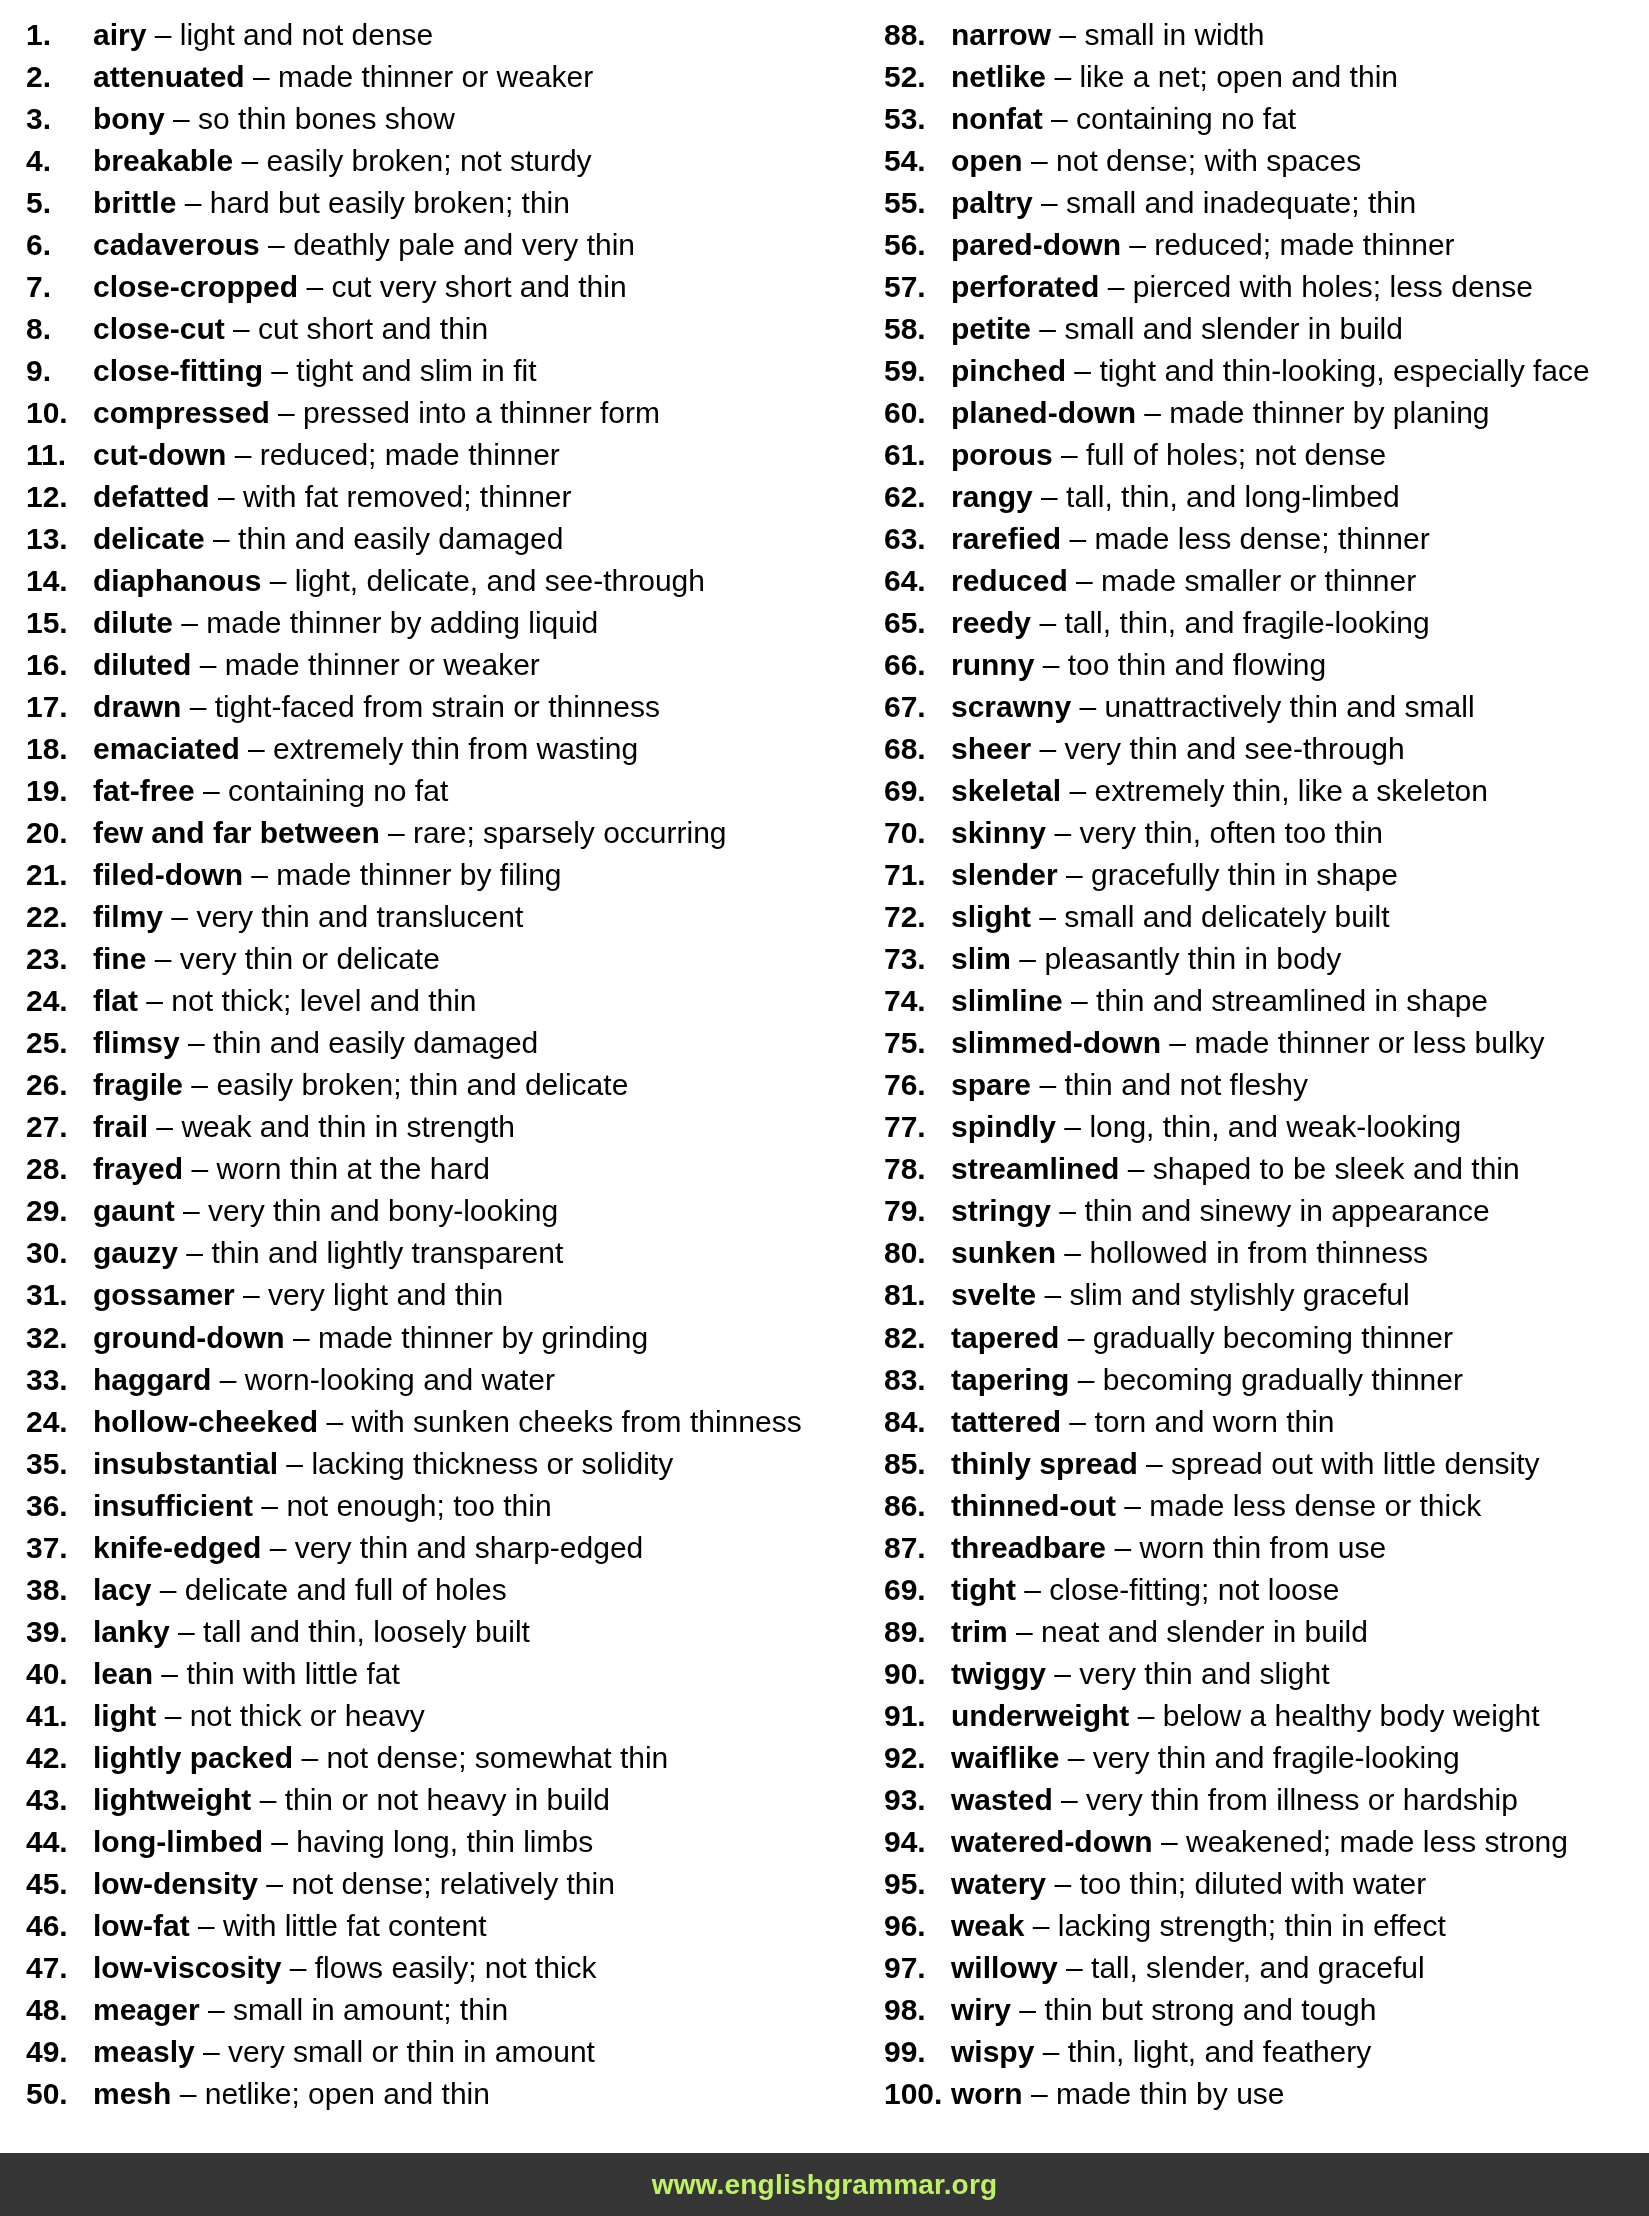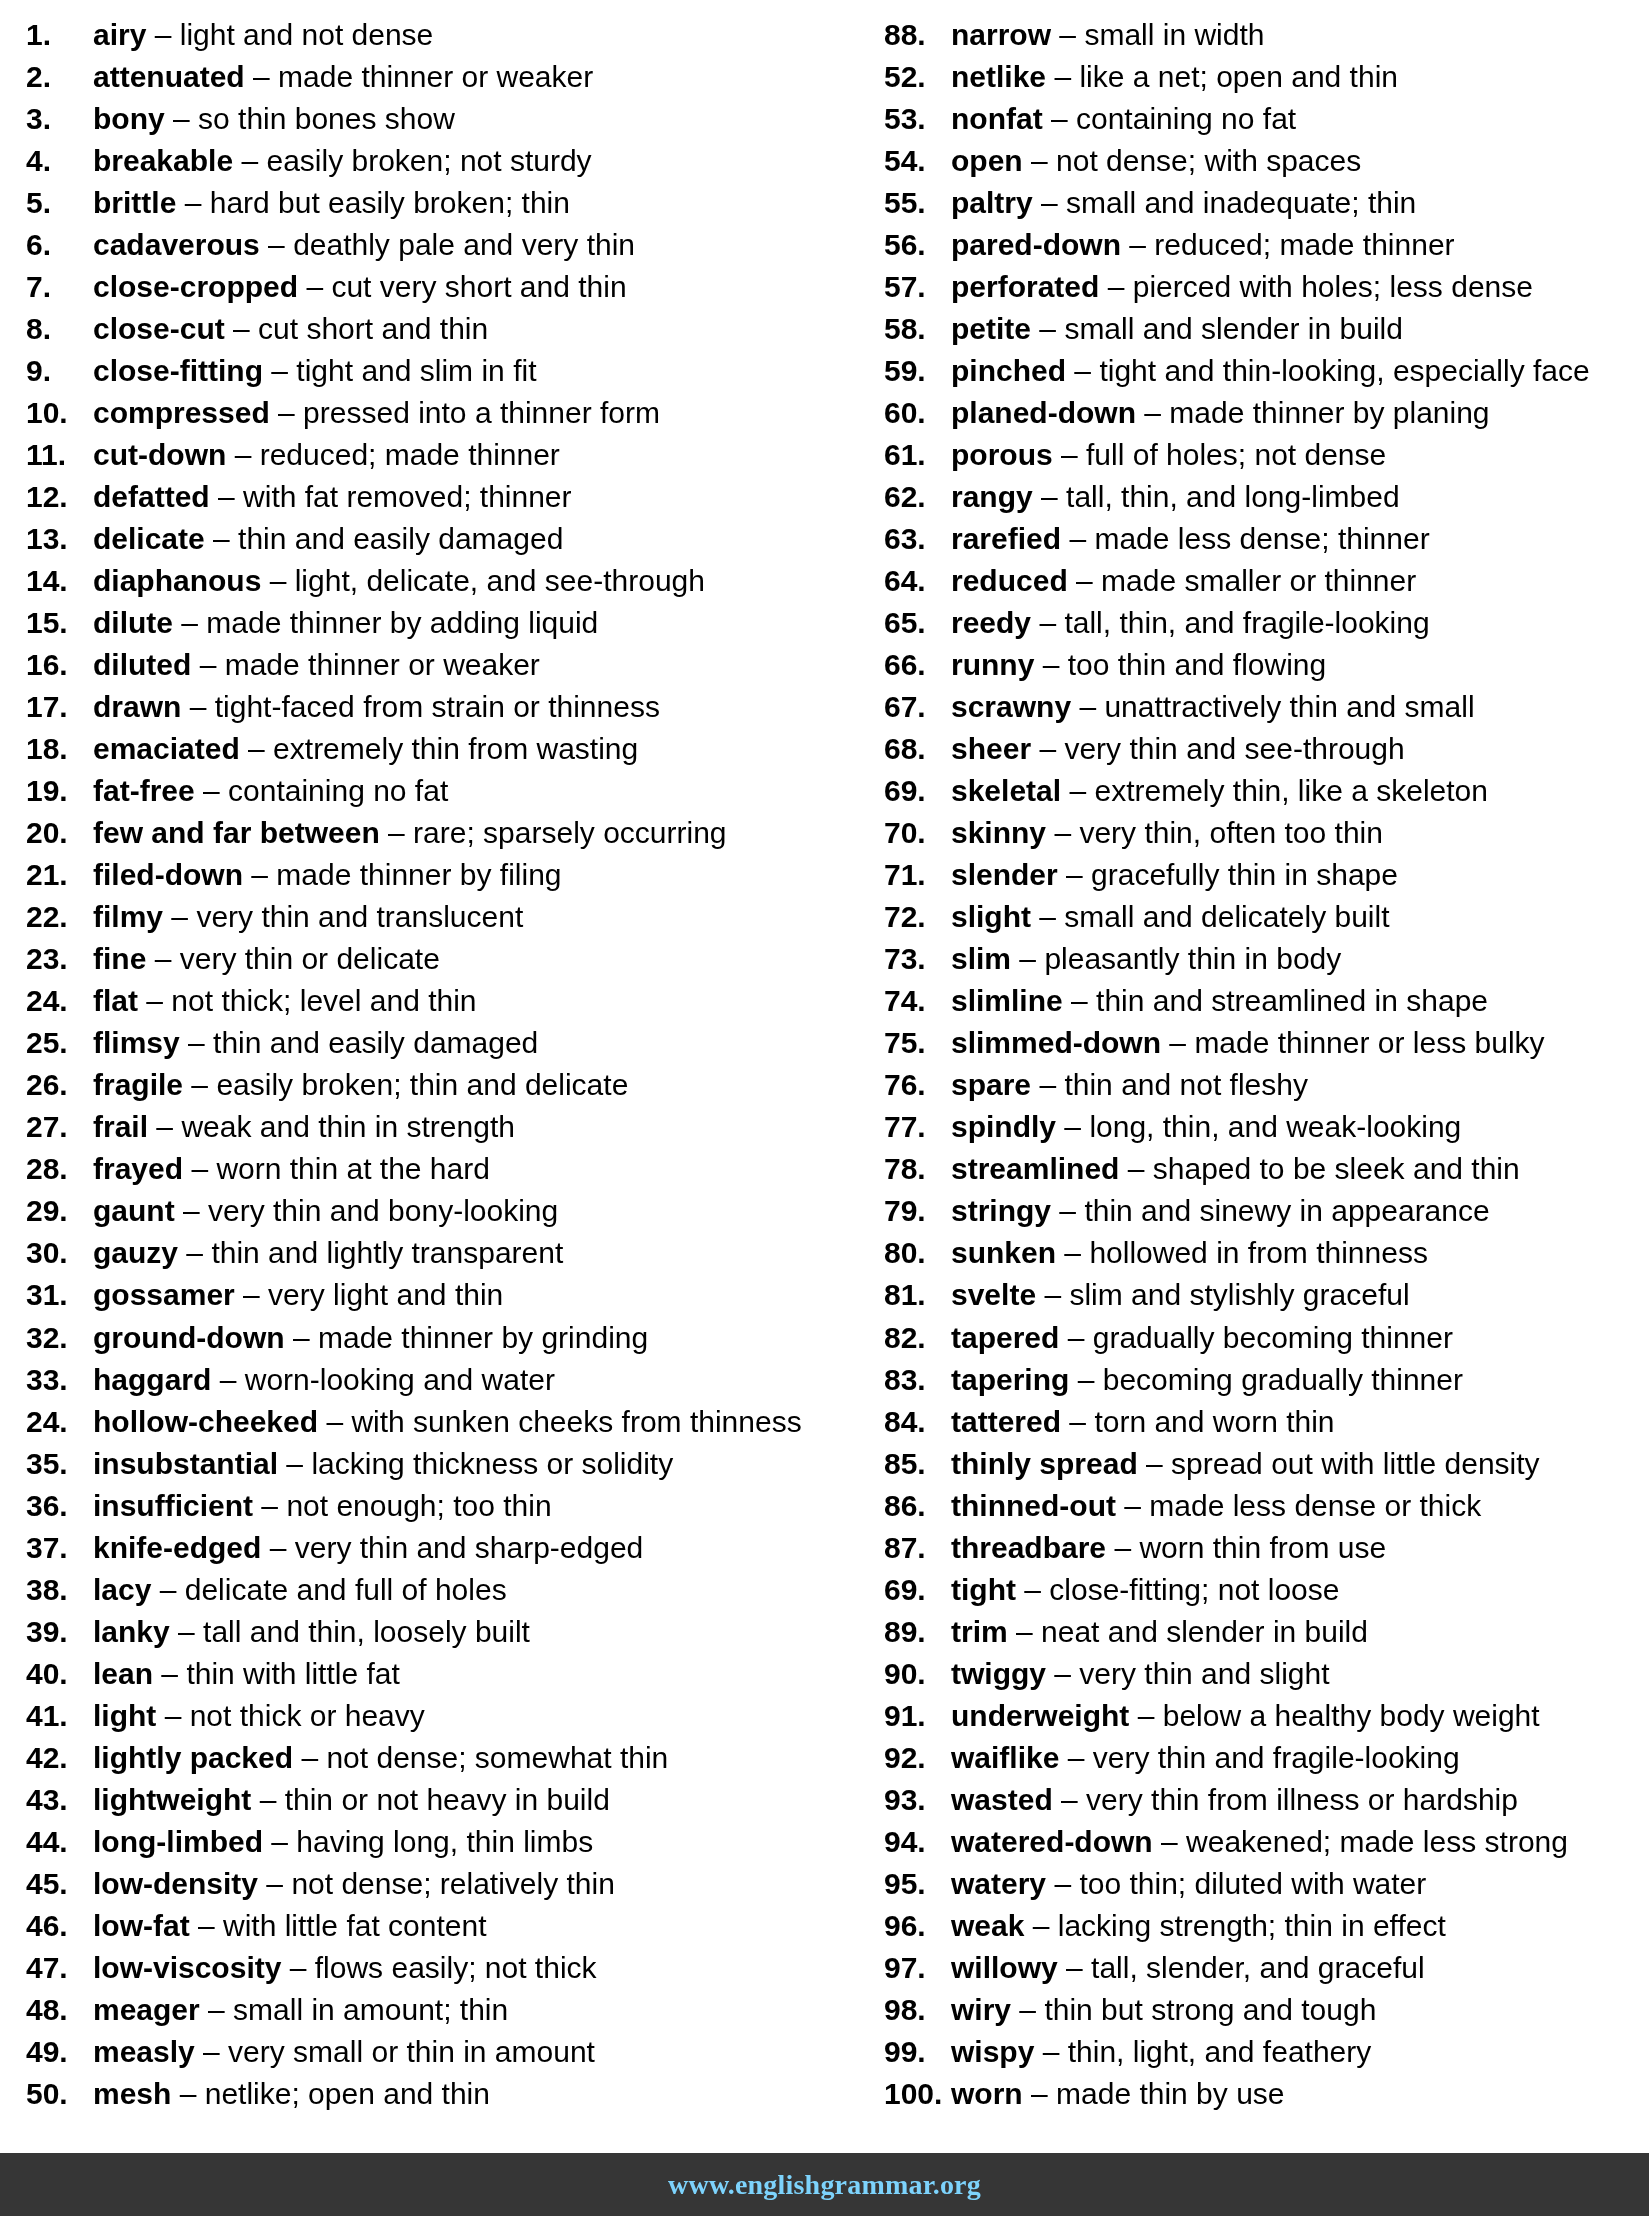--- a/index.html
+++ b/index.html
@@ -45,24 +45,24 @@
       left: 0;
       top: 2153px;
       width: 1649px;
       height: 63px;
       background: #363636;
       display: flex;
       align-items: center;
       justify-content: center;
     }
     .footer-text {
-      color: #7dd3fc;
+      color: #bef264;
       font-weight: bold;
       font-size: 28px;
-      font-family: Liberation Serif, serif;
+      font-family: Liberation Sans, sans-serif;
       letter-spacing: 0.2px;
     }
   </style>
 </head>
 <body>
 
 <ol class="list-col left">
     <li class="entry" style="top: 14px;">
     <span class="num">1.</span>
     <span class="body"><span class="term">airy</span><span class="sep"> – </span><span class="def">light and not dense</span></span>

